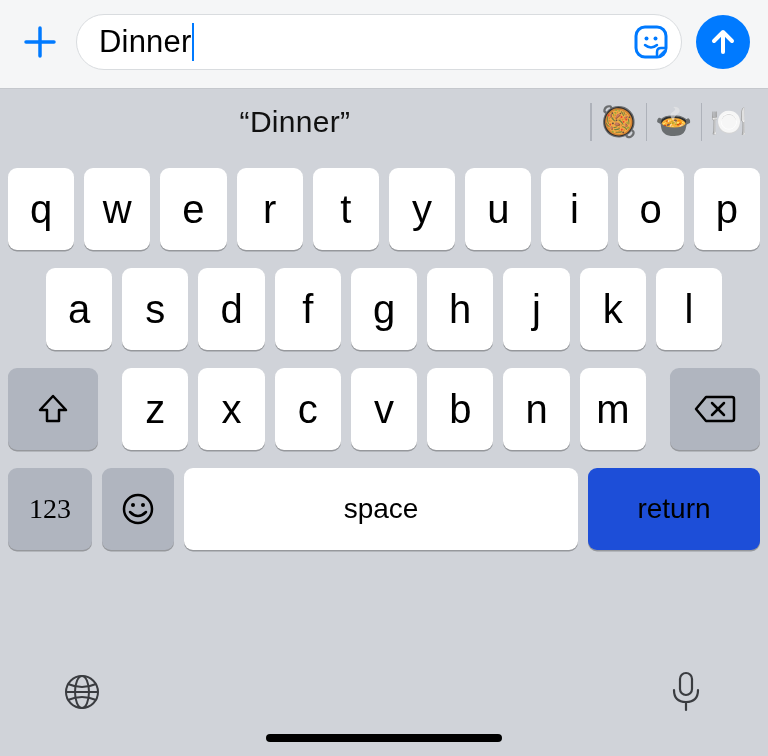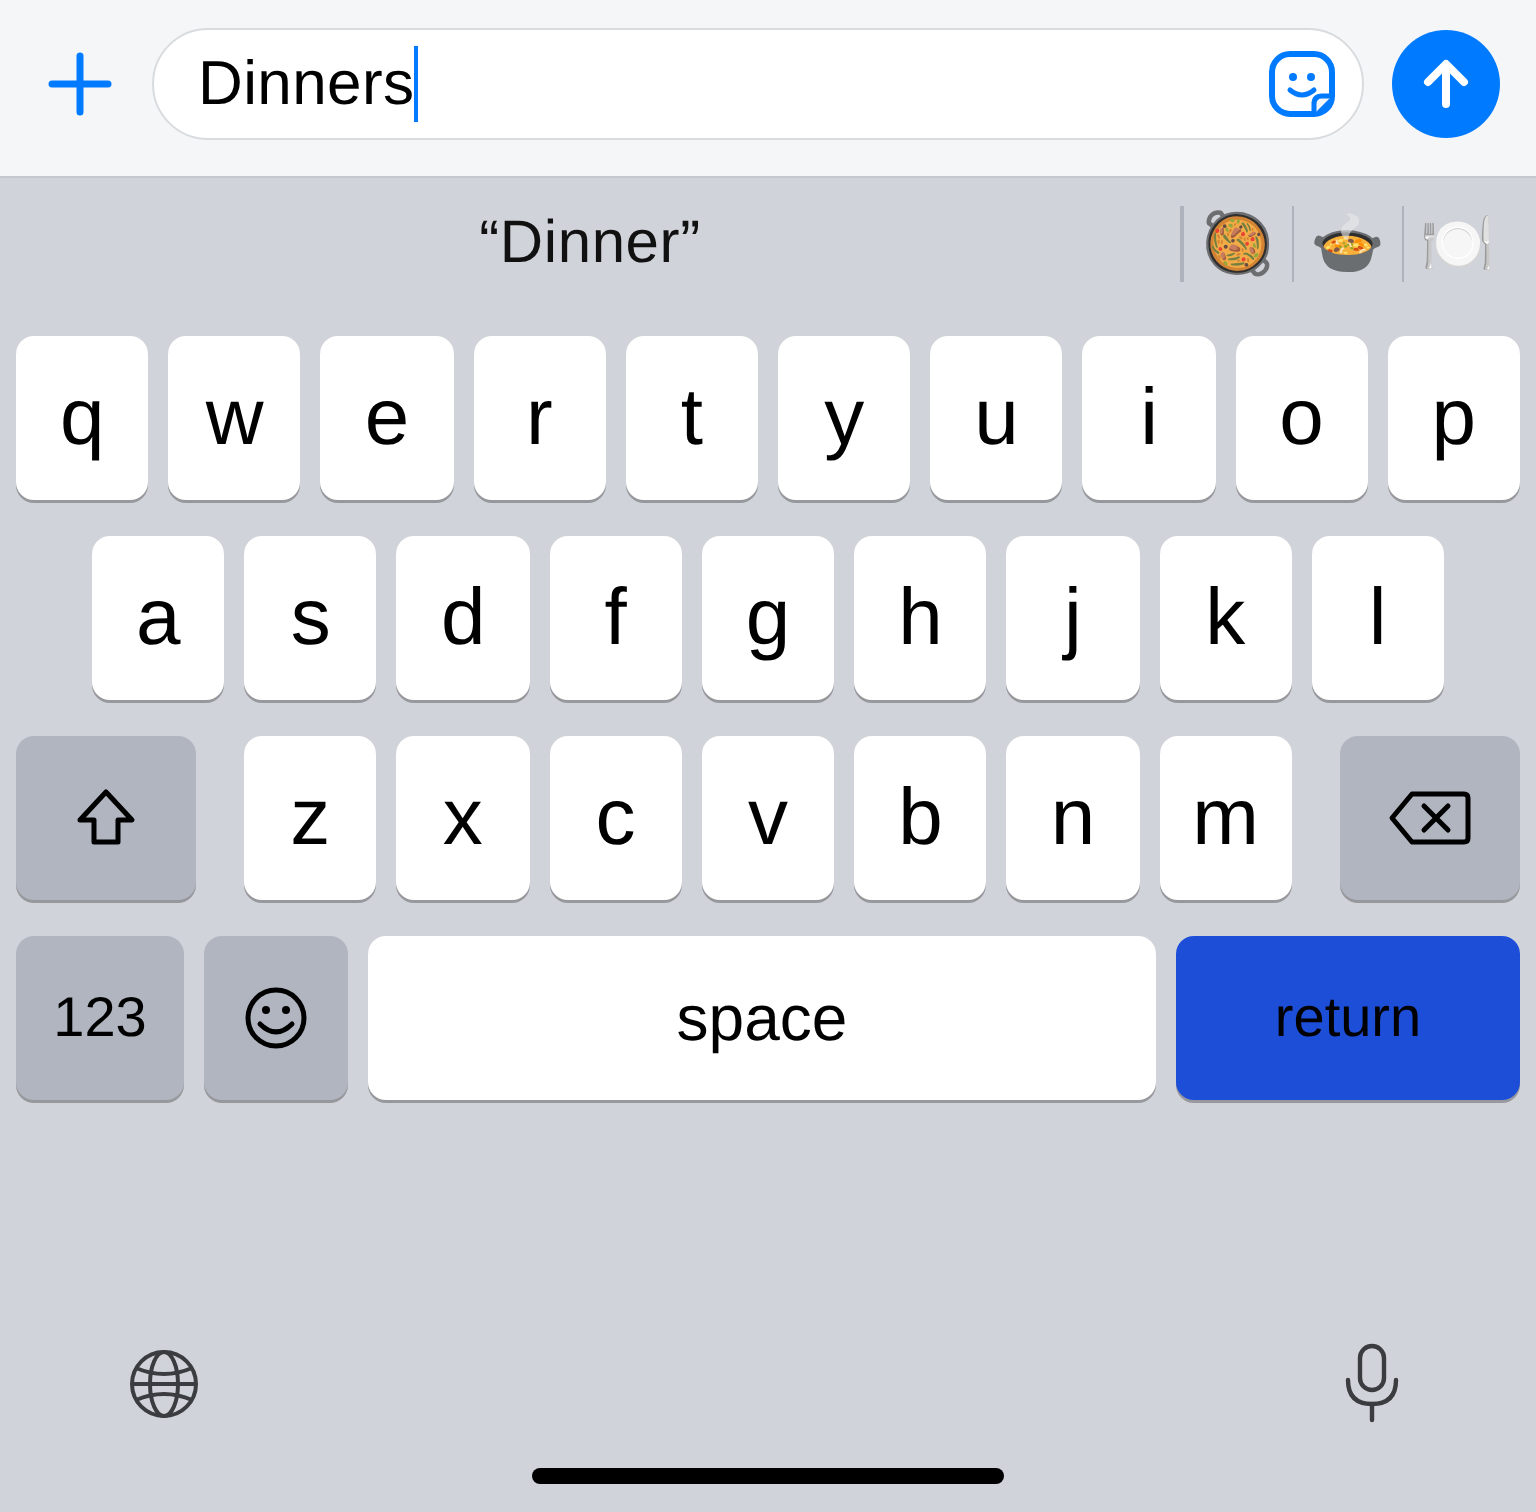--- a/index.html
+++ b/index.html
@@ -133,23 +133,23 @@
   .row3-mid {
     display: flex;
     gap: 10px;
     flex: 1;
     margin: 0 14px;
   }
   .row4 {
     display: flex;
     gap: 10px;
   }
-  .key-123 { width: 84px; flex: none; font-size: 28px; }
+  .key-123 { width: 84px; flex: none; font-size: 28px; font-family: Liberation Serif, serif; }
   .key-emoji { width: 72px; flex: none; }
-  .key-space { flex: 1; font-size: 32px; }
+  .key-space { flex: 1; font-size: 28px; }
   .key-return { width: 172px; flex: none; font-size: 28px; background:#1d4ed8; }
 
   
   .bottom-bar {
     height: 106px;
     background: #d0d3d9;
     display: flex;
     align-items: flex-start;
     justify-content: space-between;
     padding: 18px 58px 0 58px;
@@ -178,21 +178,21 @@
 <body>
 
 <div class="compose-bar">
   <div class="plus-btn">
     <svg width="36" height="36" viewBox="0 0 36 36">
       <line x1="18" y1="4" x2="18" y2="32" stroke="#007aff" stroke-width="3.5" stroke-linecap="round"></line>
       <line x1="4" y1="18" x2="32" y2="18" stroke="#007aff" stroke-width="3.5" stroke-linecap="round"></line>
     </svg>
   </div>
   <div class="compose-field">
-    <span class="compose-text">Dinners</span>
+    <span class="compose-text">Dinner</span>
     <span class="caret"></span>
     <div class="sticker-btn">
       <svg width="36" height="36" viewBox="0 0 36 36">
         <rect x="3" y="3" width="30" height="30" rx="9" ry="9" fill="none" stroke="#007aff" stroke-width="3"></rect>
         <path d="M24 33 L33 24" fill="none" stroke="#007aff" stroke-width="3"></path>
         <path d="M24 33 L24 28 Q24 24 28 24 L33 24" fill="#f5f6f7" stroke="#007aff" stroke-width="2.5" stroke-linejoin="round"></path>
         <circle cx="13.5" cy="14.5" r="2" fill="#007aff"></circle>
         <circle cx="22.5" cy="14.5" r="2" fill="#007aff"></circle>
         <path d="M12 21 Q18 26 24 21" fill="none" stroke="#007aff" stroke-width="2.5" stroke-linecap="round"></path>
       </svg>

